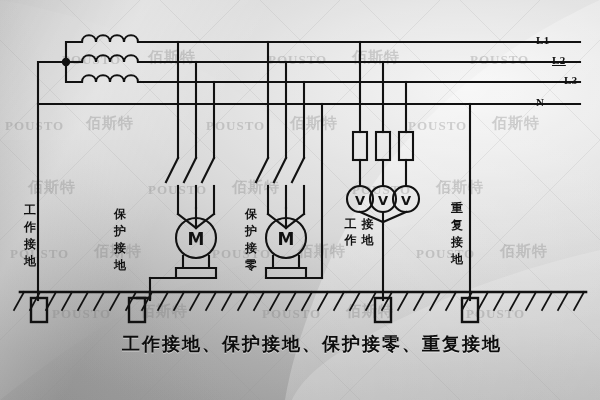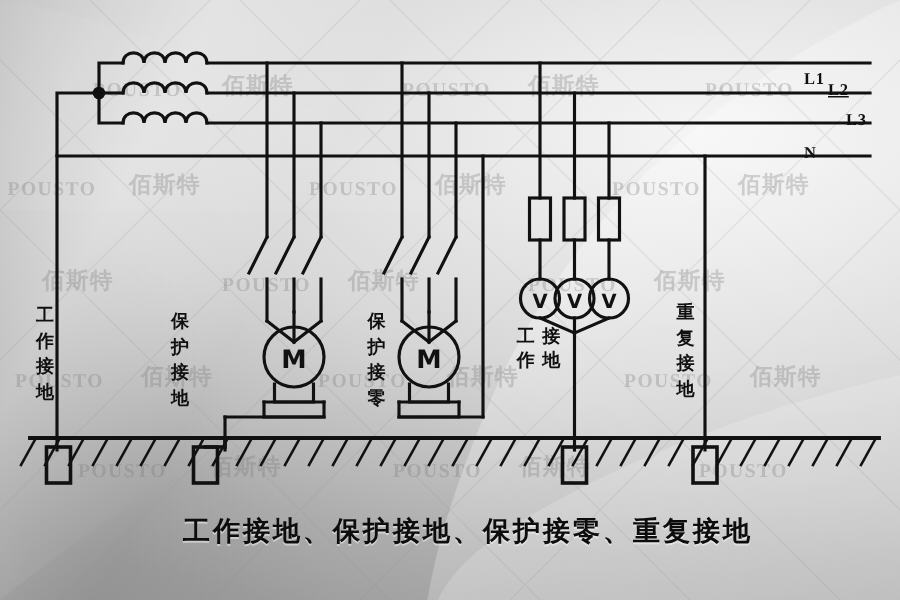--- a/index.html
+++ b/index.html
@@ -340,21 +340,21 @@
 
     <g fill="#111111" stroke="none" font-family="DejaVu Sans, sans-serif" font-weight="700" text-anchor="middle">
       <text x="196" y="245" font-size="17">M</text>
       <text x="286" y="245" font-size="17">M</text>
       <text x="360" y="205" font-size="13">V</text>
       <text x="383" y="205" font-size="13">V</text>
       <text x="406" y="205" font-size="13">V</text>
     </g>
   </svg>
 
-  <div class="lbl lbl-phase" style="left:536px; top:34px;margin-top:13px;">L1</div>
+  <div class="lbl lbl-phase" style="left:536px; top:34px;">L1</div>
   <div class="lbl lbl-phase" style="left:552px; top:54px;text-decoration:underline;">L2</div>
   <div class="lbl lbl-phase" style="left:564px; top:74px;">L3</div>
   <div class="lbl lbl-phase" style="left:536px; top:96px;">N</div>
 
   <div class="lbl lbl-vert" style="left:22px; top:202px;">
       <div>工</div>
       <div>作</div>
       <div>接</div>
       <div>地</div>
     </div>
@@ -384,15 +384,15 @@
       </div>
   </div>
 
   <div class="lbl lbl-vert" style="left:449px; top:200px;">
       <div>重</div>
       <div>复</div>
       <div>接</div>
       <div>地</div>
     </div>
 
-  <div class="caption" style="top:342px;padding-left:24px;">工作接地、保护接地、保护接零、重复接地</div>
+  <div class="caption" style="top:332px;padding-left:24px;">工作接地、保护接地、保护接零、重复接地</div>
 
 </div>
 
 </body></html>

